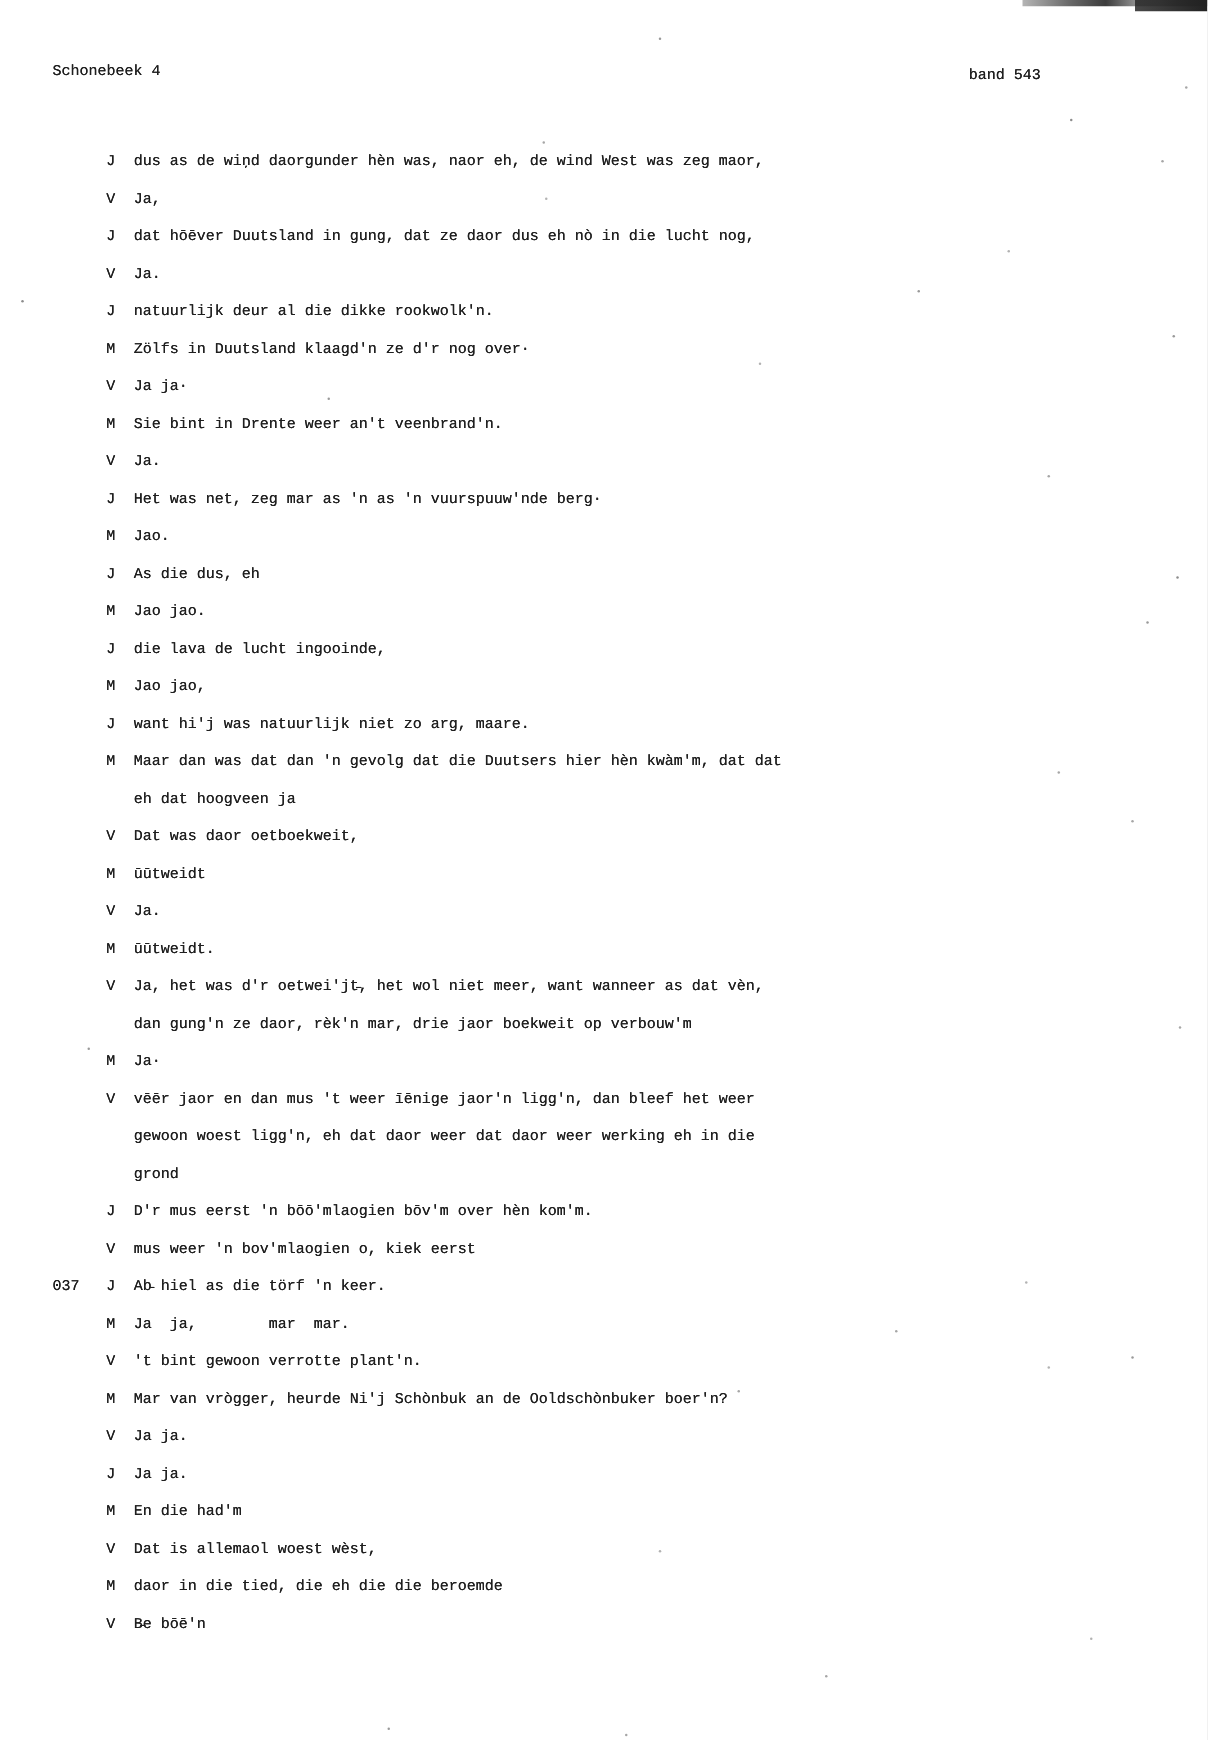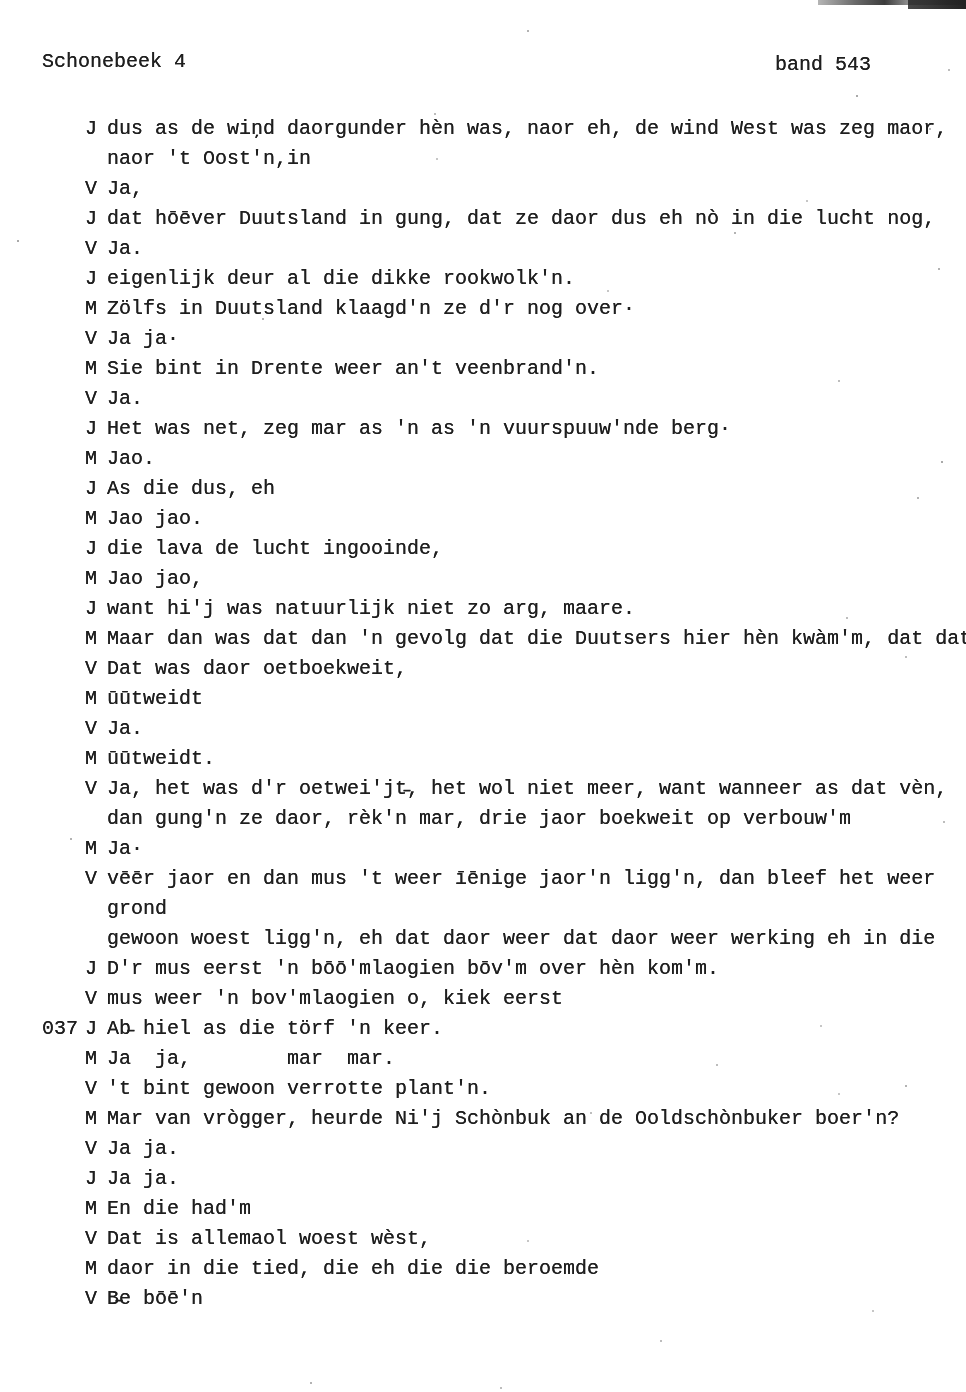--- a/index.html
+++ b/index.html
@@ -3,21 +3,21 @@
 <meta charset="utf-8">
 <style>
   html,body{margin:0;padding:0;background:#e8e8e8;}
   #page{
     position:relative;
     width:966px;height:1392px;
     margin:0 auto;
     background:#ffffff;
     overflow:hidden;
     font-family:"Liberation Mono","DejaVu Sans Mono",monospace;
-    font-size:20px;
+    font-size:12px;
     color:#1f1f1f;
   }
   .typed{ text-shadow:0 0 .5px currentColor; white-space:pre; }
   
   #hdr-left{position:absolute;left:42px;top:50px;}
   #hdr-right{position:absolute;left:775px;top:53px;}
   
   #scanbar{
     position:absolute;left:818px;top:0;width:148px;height:5px;
     background:linear-gradient(90deg,#b5b5b5 0%,#6a6a6a 25%,#3c3c3c 45%,#8a8a8a 60%,#9f9f9f 75%,#4a4a4a 100%);
@@ -87,42 +87,37 @@
   <span id="hdr-right" class="typed">band 543</span>
 
   <div id="transcript">
       <div class="line">
         <span class="num"></span>
         <span class="spk">J</span>
         <span class="txt">dus as de wiņd daorgunder hèn was, naor eh, de wind West was zeg maor,</span>
       </div>
       <div class="line">
         <span class="num"></span>
-        <span class="spk"></span>
-        <span class="txt">naor 't Oost'n,in</span>
-      </div>
-      <div class="line">
-        <span class="num"></span>
         <span class="spk">V</span>
         <span class="txt">Ja,</span>
       </div>
       <div class="line">
         <span class="num"></span>
         <span class="spk">J</span>
         <span class="txt">dat hōēver Duutsland in gung, dat ze daor dus eh nò in die lucht nog,</span>
       </div>
       <div class="line">
         <span class="num"></span>
         <span class="spk">V</span>
         <span class="txt">Ja.</span>
       </div>
       <div class="line">
         <span class="num"></span>
         <span class="spk">J</span>
-        <span class="txt">eigenlijk deur al die dikke rookwolk'n.</span>
+        <span class="txt">natuurlijk deur al die dikke rookwolk'n.</span>
       </div>
       <div class="line">
         <span class="num"></span>
         <span class="spk">M</span>
         <span class="txt">Zölfs in Duutsland klaagd'n ze d'r nog over·</span>
       </div>
       <div class="line">
         <span class="num"></span>
         <span class="spk">V</span>
         <span class="txt">Ja ja·</span>
@@ -172,20 +167,25 @@
         <span class="spk">J</span>
         <span class="txt">want hi'j was natuurlijk niet zo arg, maare.</span>
       </div>
       <div class="line">
         <span class="num"></span>
         <span class="spk">M</span>
         <span class="txt">Maar dan was dat dan 'n gevolg dat die Duutsers hier hèn kwàm'm, dat dat</span>
       </div>
       <div class="line">
         <span class="num"></span>
+        <span class="spk"></span>
+        <span class="txt">eh dat hoogveen ja</span>
+      </div>
+      <div class="line">
+        <span class="num"></span>
         <span class="spk">V</span>
         <span class="txt">Dat was daor oetboekweit,</span>
       </div>
       <div class="line">
         <span class="num"></span>
         <span class="spk">M</span>
         <span class="txt">ūūtweidt</span>
       </div>
       <div class="line">
         <span class="num"></span>
@@ -213,29 +213,29 @@
         <span class="txt">Ja·</span>
       </div>
       <div class="line">
         <span class="num"></span>
         <span class="spk">V</span>
         <span class="txt">vēēr jaor en dan mus 't weer īēnige jaor'n ligg'n, dan bleef het weer</span>
       </div>
       <div class="line">
         <span class="num"></span>
         <span class="spk"></span>
+        <span class="txt">gewoon woest ligg'n, eh dat daor weer dat daor weer werking eh in die</span>
+      </div>
+      <div class="line">
+        <span class="num"></span>
+        <span class="spk"></span>
         <span class="txt">grond</span>
       </div>
       <div class="line">
         <span class="num"></span>
-        <span class="spk"></span>
-        <span class="txt">gewoon woest ligg'n, eh dat daor weer dat daor weer werking eh in die</span>
-      </div>
-      <div class="line">
-        <span class="num"></span>
         <span class="spk">J</span>
         <span class="txt">D'r mus eerst 'n bōō'mlaogien bōv'm over hèn kom'm.</span>
       </div>
       <div class="line">
         <span class="num"></span>
         <span class="spk">V</span>
         <span class="txt">mus weer 'n bov'mlaogien o, kiek eerst</span>
       </div>
       <div class="line">
         <span class="num">037</span>

